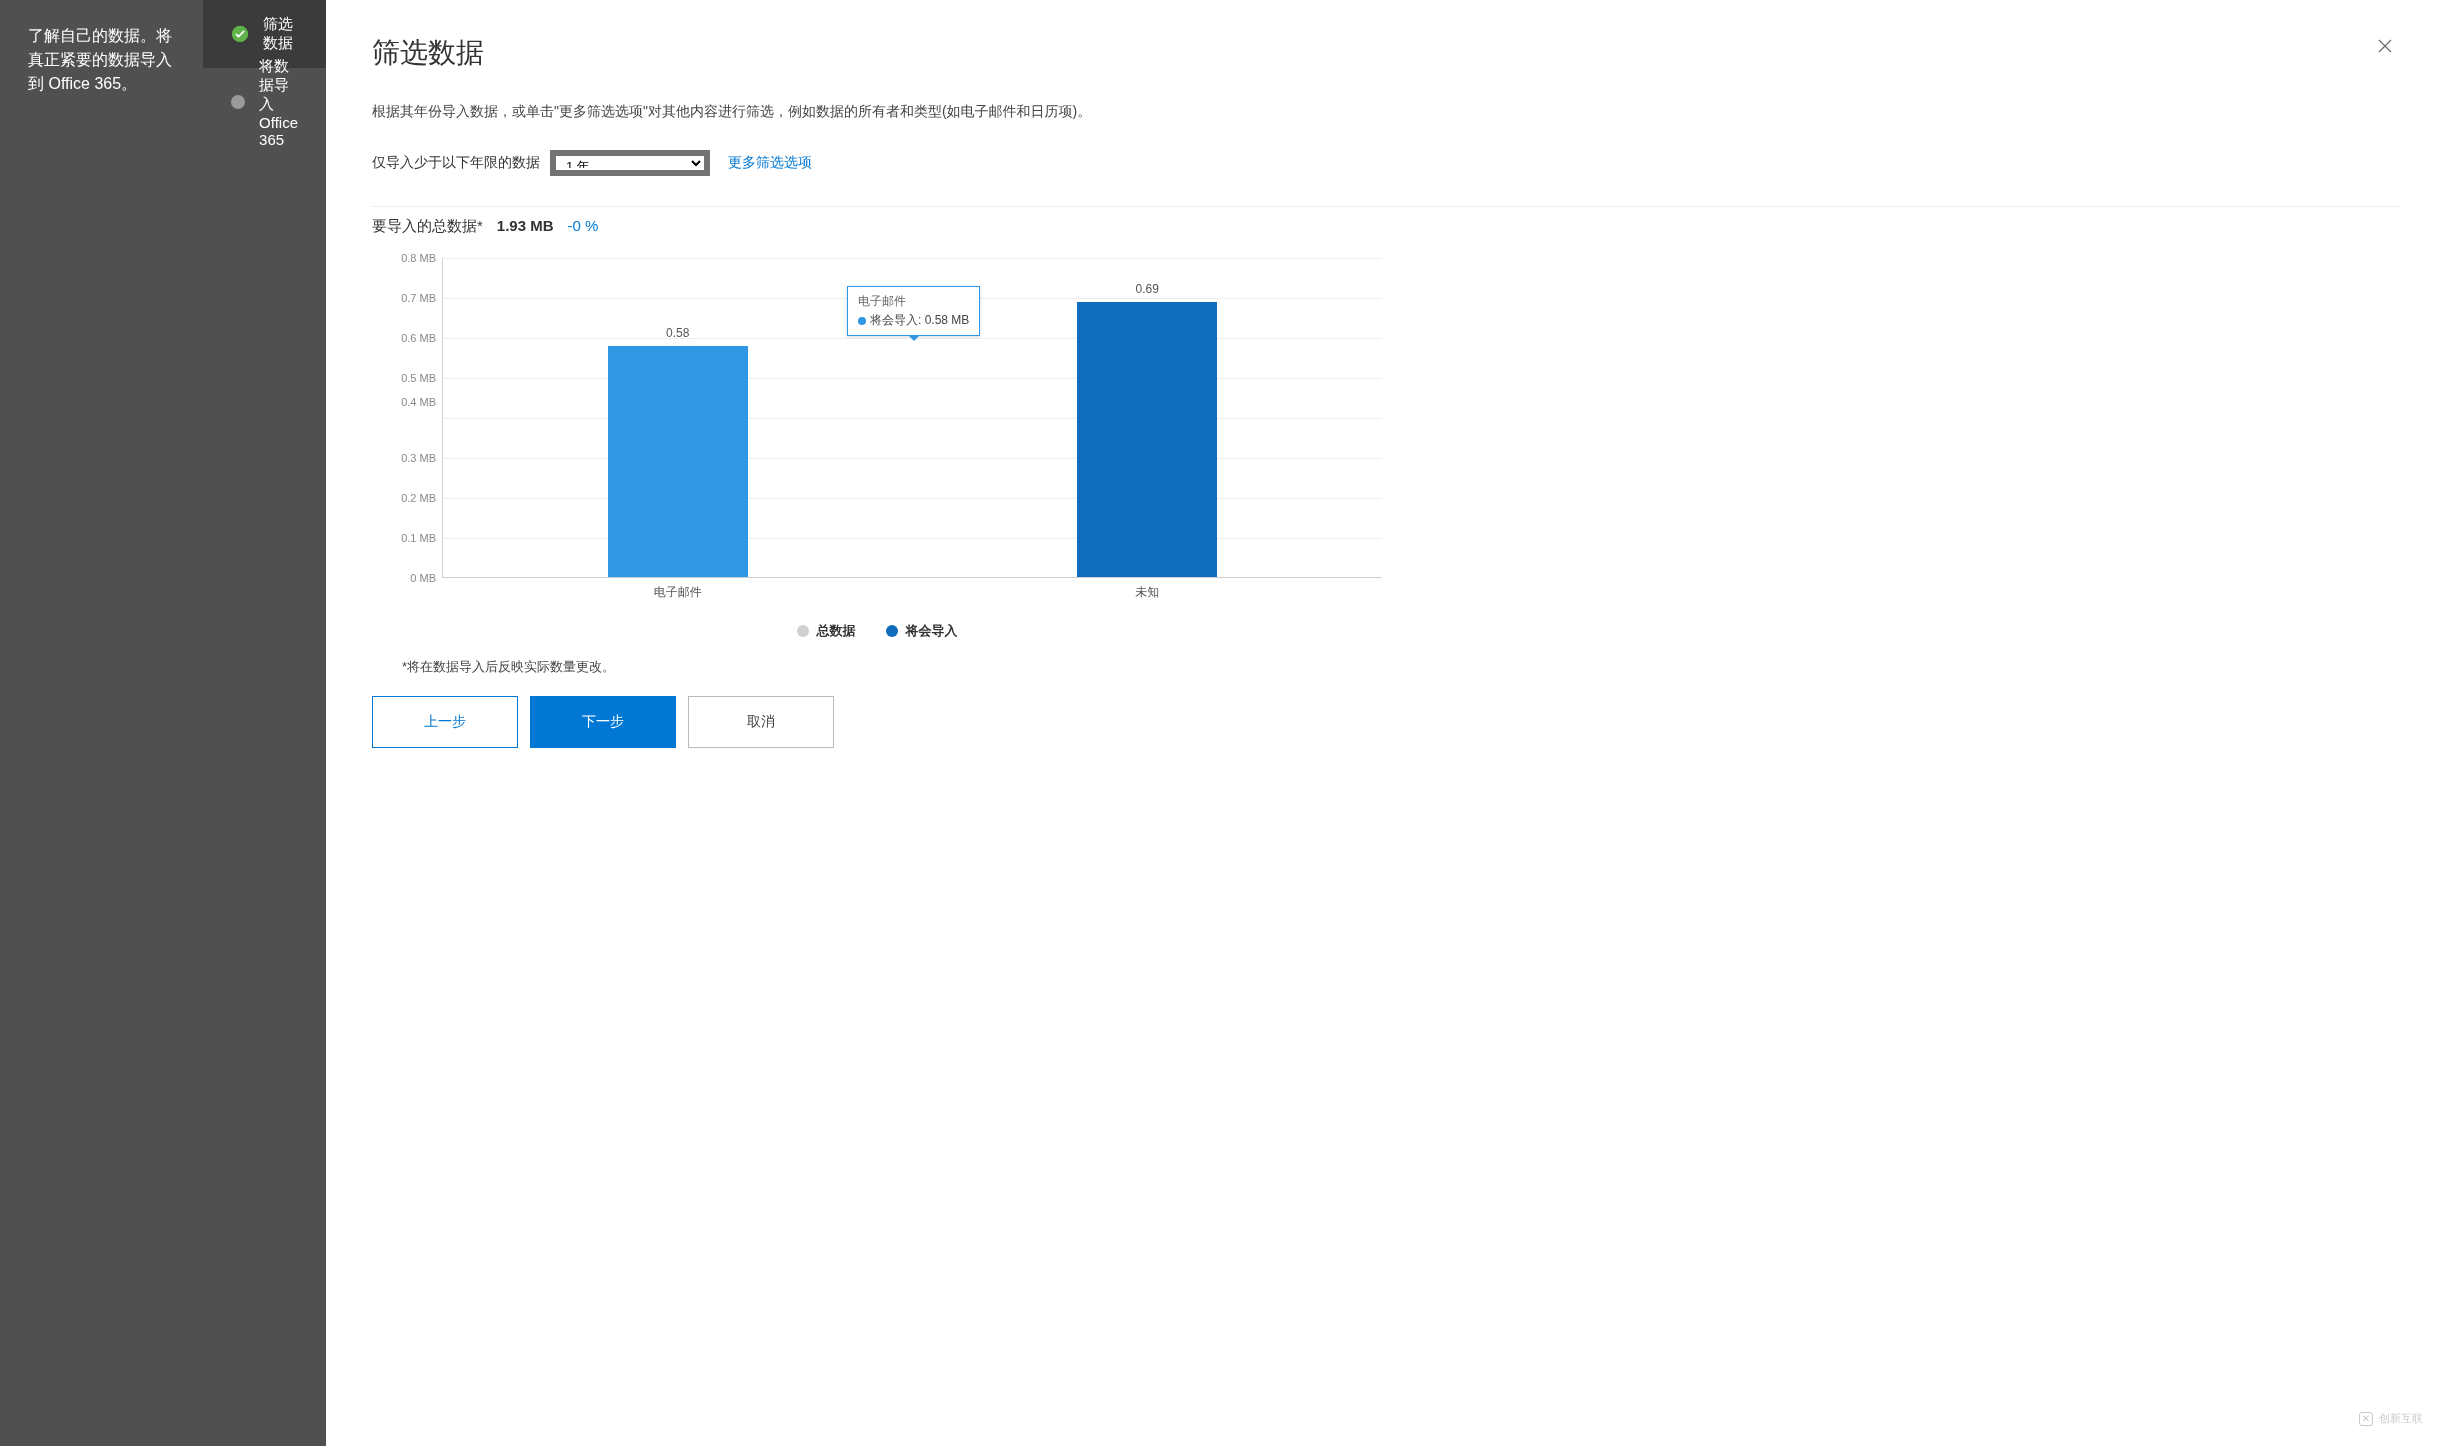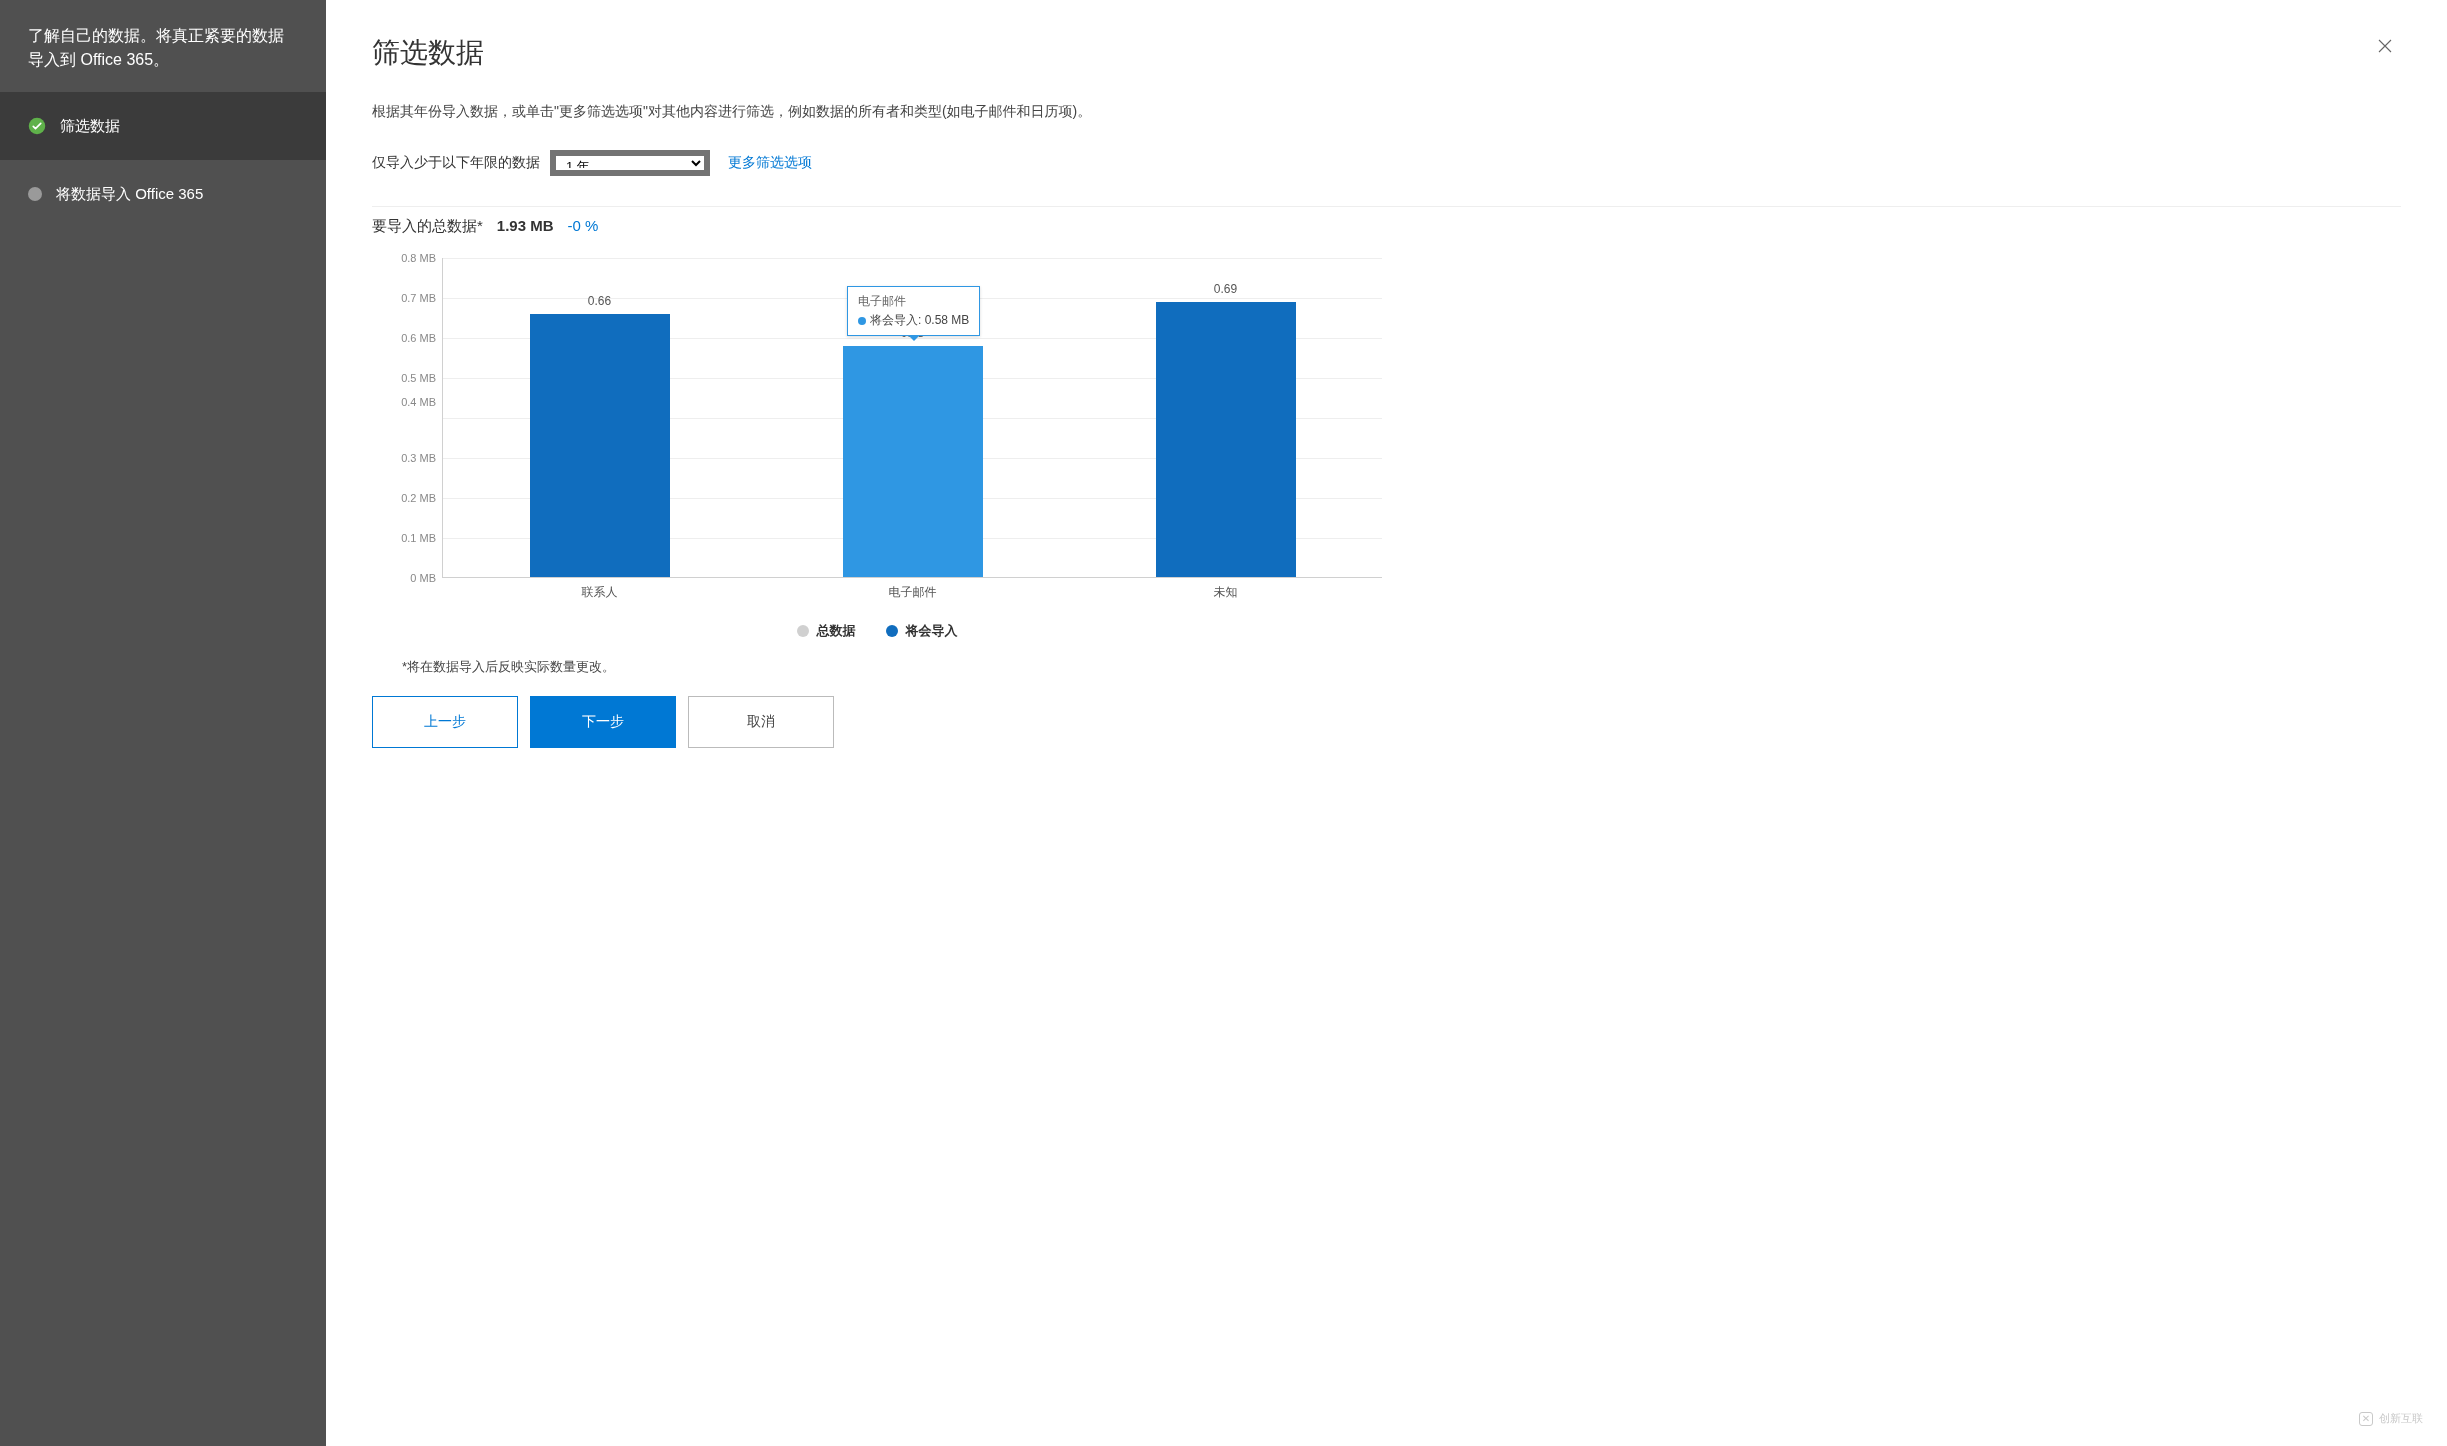--- a/index.html
+++ b/index.html
@@ -1,20 +1,20 @@
 <!DOCTYPE html>
 <html><head>
 <meta charset="utf-8">
 <style>
   * { box-sizing: border-box; margin: 0; padding: 0; }
   html, body { width: 100%; height: 100%; font-family: "Segoe UI", "Microsoft YaHei", Arial, sans-serif; font-size: 14px; color: #333; }
   body { display: flex; background: #fff; overflow: hidden; }
 
   
-  .sidebar { width: 326px; flex: 0 0 326px; background: #505050; color: #fff; display: flex; flex-direction: column; }
+  .sidebar { width: 326px; flex: 0 0 326px; background: #505050; color: #fff; display: flex; }
   .sidebar-header { padding: 24px 28px 20px 28px; font-size: 16px; line-height: 1.5; }
   .step-list { list-style: none; }
   .step-item { display: flex; align-items: center; padding: 0 28px; height: 68px; gap: 14px; font-size: 15px; }
   .step-item.active { background: #3b3b3b; }
   .step-bullet { width: 18px; height: 18px; flex: 0 0 18px; display: flex; align-items: center; justify-content: center; }
   .step-bullet svg { width: 18px; height: 18px; display: block; }
   .step-bullet.pending { border-radius: 50%; background: #9a9a9a; width: 14px; height: 14px; flex: 0 0 14px; }
   .step-label { color: #fff; }
 
   
@@ -133,26 +133,20 @@
           <div class="grid-line" style="top: 240px;"></div>
           <div class="grid-line" style="top: 200px;"></div>
           <div class="grid-line" style="top: 160px;"></div>
           <div class="grid-line" style="top: 120px;"></div>
           <div class="grid-line" style="top: 80px;"></div>
           <div class="grid-line" style="top: 40px;"></div>
           <div class="grid-line" style="top: 0px;"></div>
         </div>
       <div class="bars" id="bars">
           <div class="bar-slot">
-            <div class="bar" style="height: 82.5%;">
-              <div class="bar-label">0.66</div>
-            </div>
-            <div class="x-tick">联系人</div>
-          </div>
-          <div class="bar-slot">
             <div class="bar light" style="height: 72.5%;">
               <div class="bar-label">0.58</div>
             </div>
             <div class="x-tick">电子邮件</div>
           </div>
           <div class="bar-slot">
             <div class="bar" style="height: 86.25%;">
               <div class="bar-label">0.69</div>
             </div>
             <div class="x-tick">未知</div>

